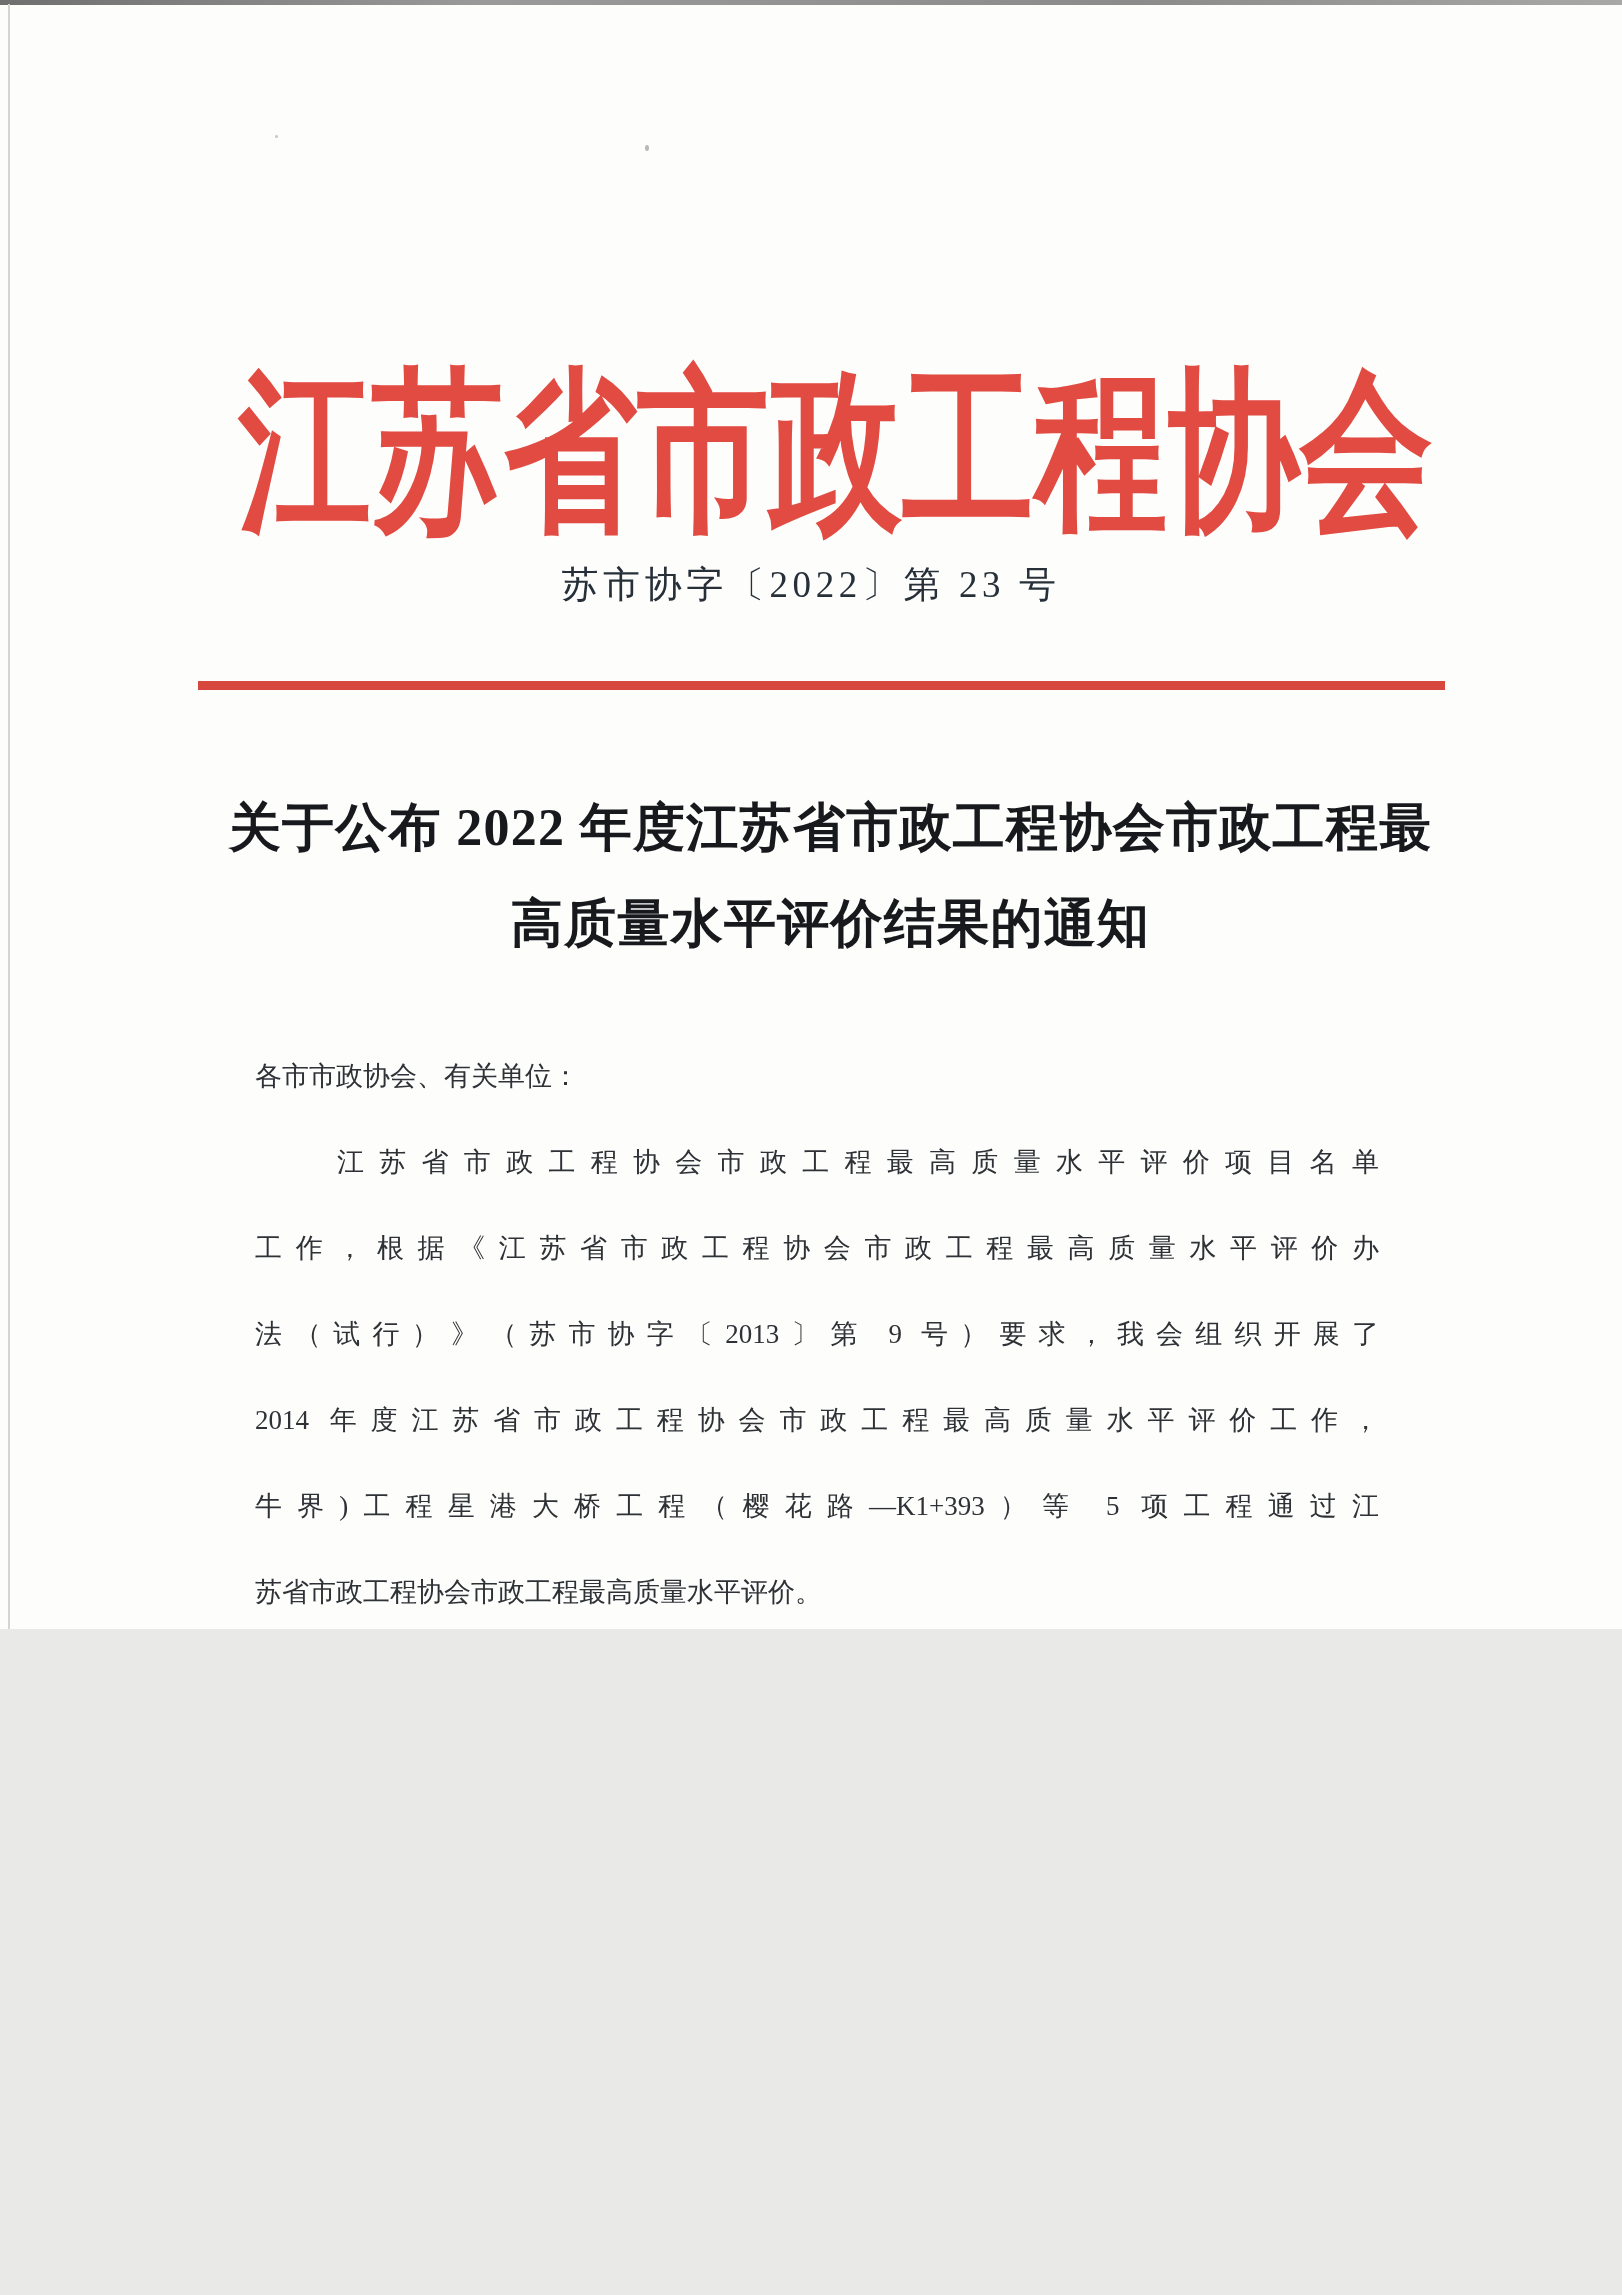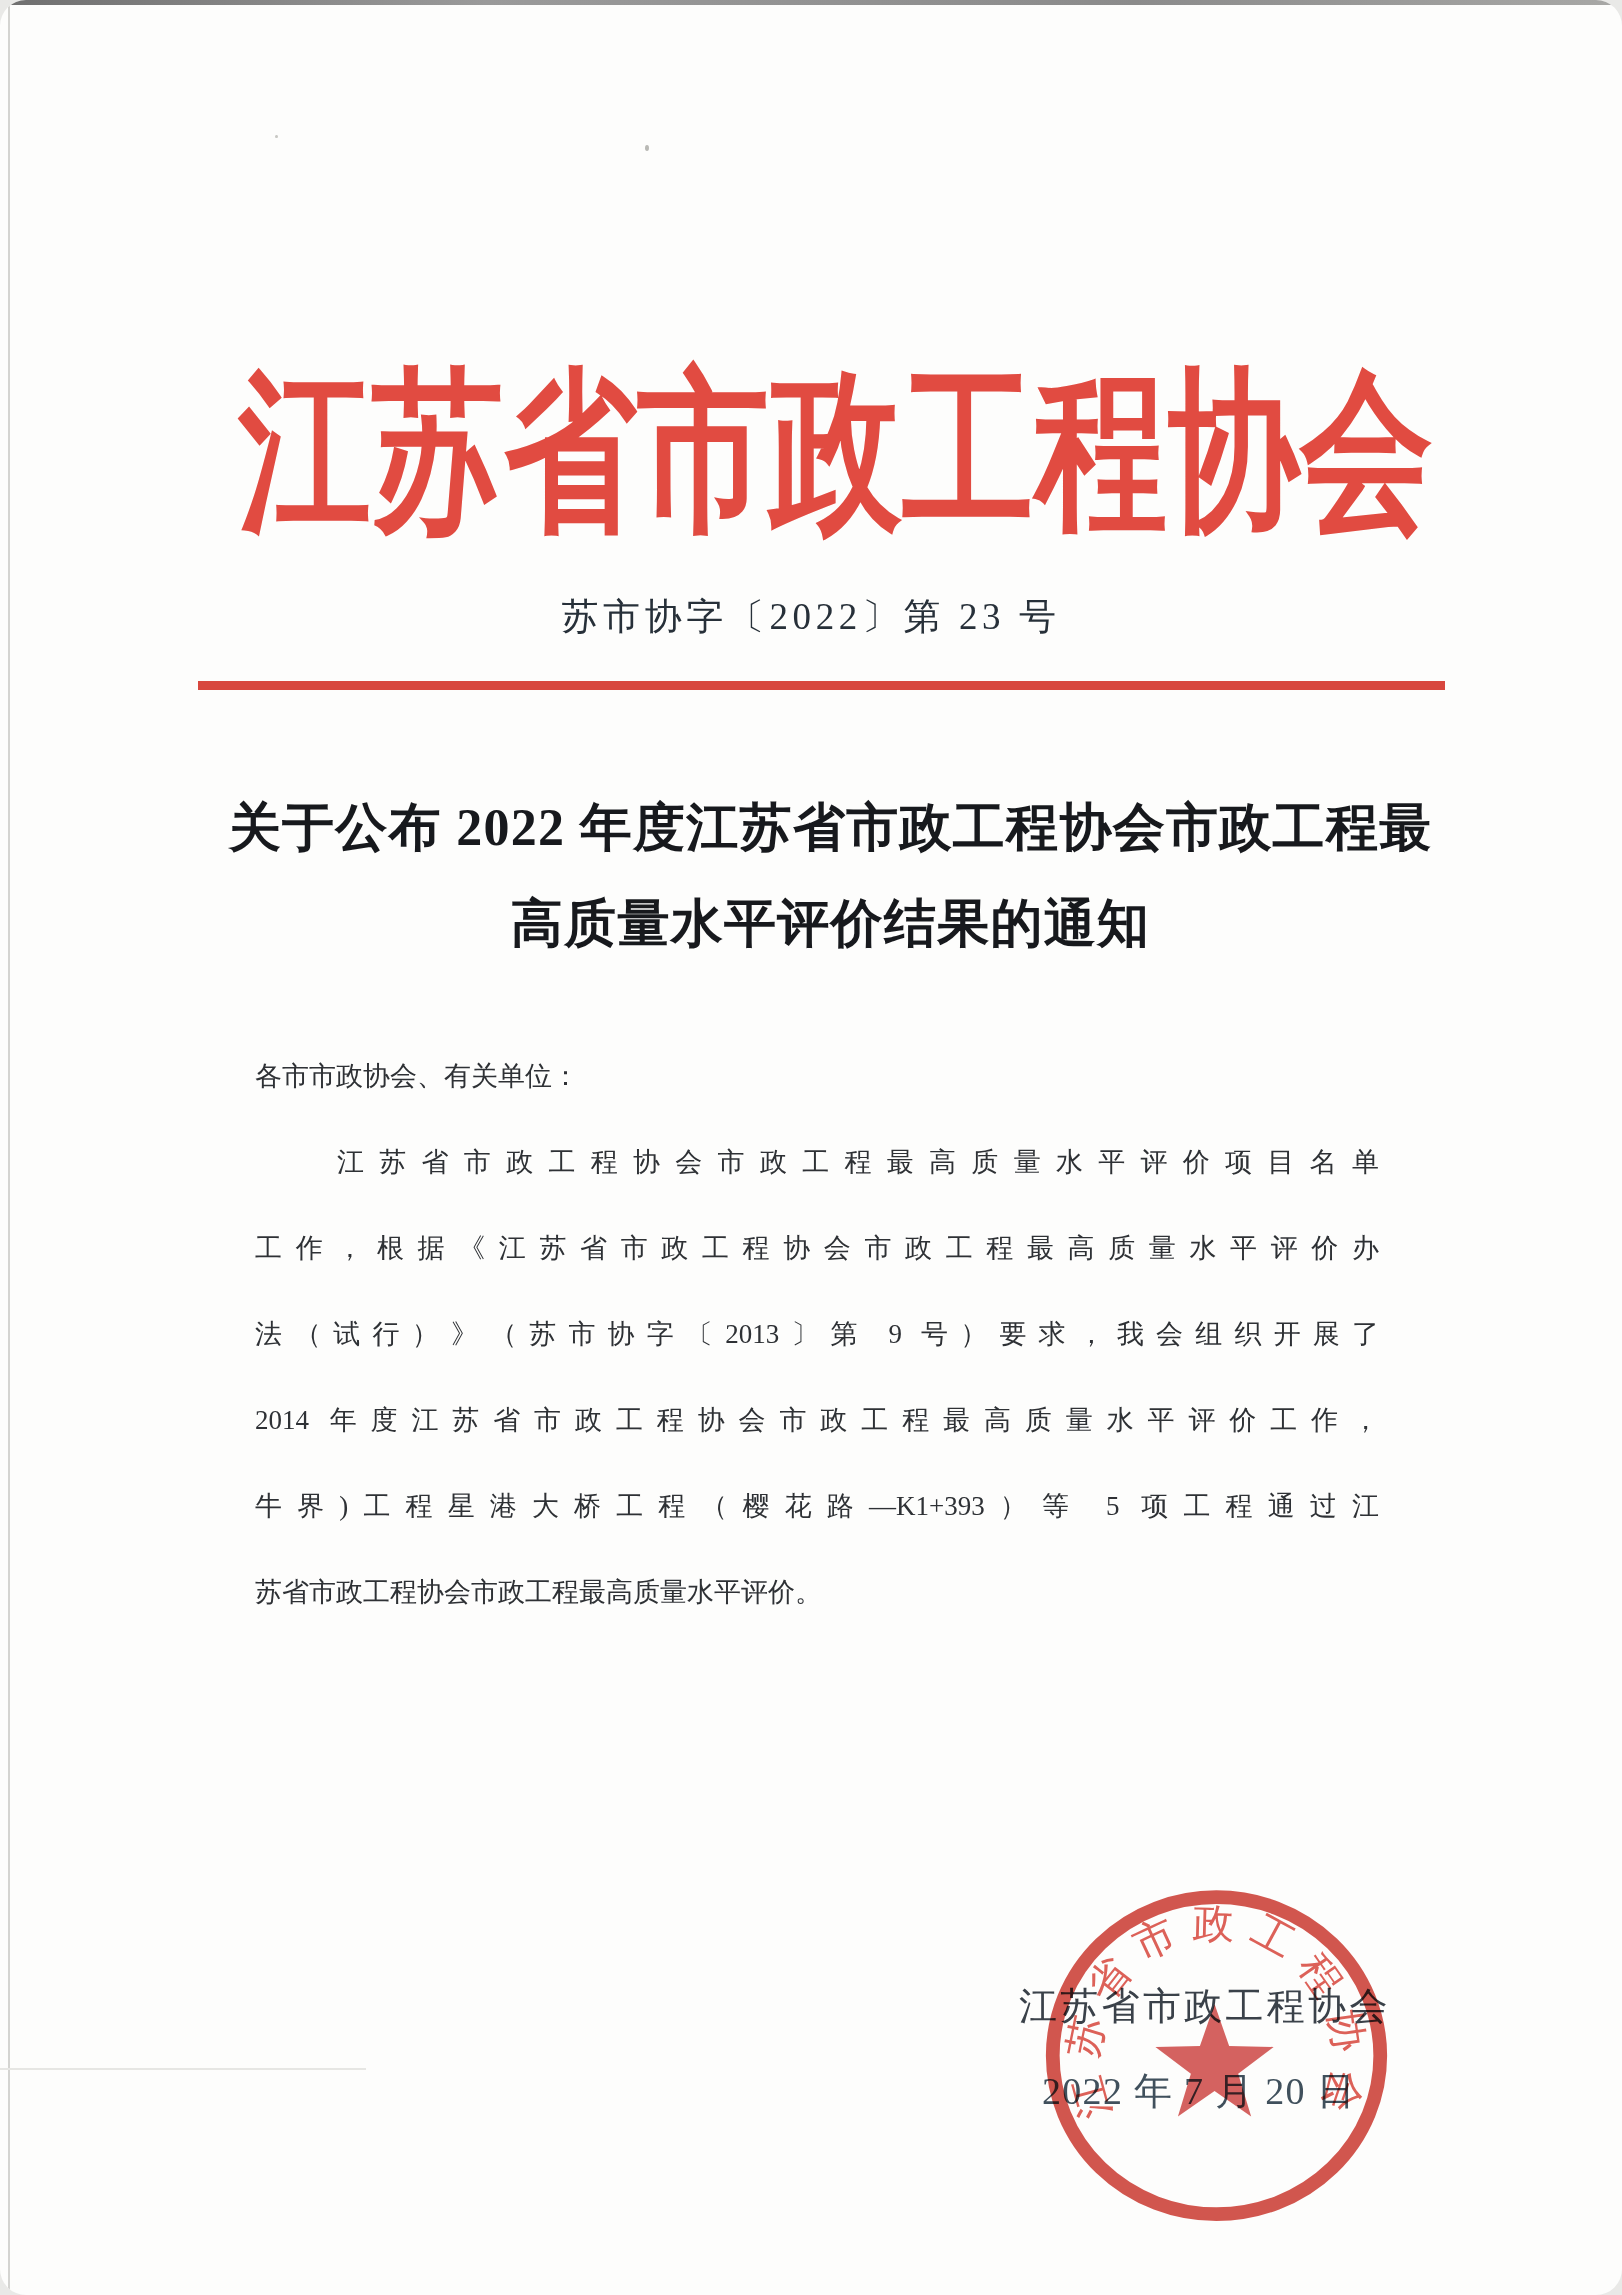--- a/index.html
+++ b/index.html
@@ -1,41 +1,40 @@
 <!DOCTYPE html>
 <html style="font-size:10.5px"><head>
 <meta charset="utf-8">
 <style>
   html,body { margin:0; padding:0; background:#e9e9e7; }
   .page {
-    position:relative; width:1622px; height:2295px;
+    position:relative; width:1622px; height:1629px;
     background:#fdfdfc; overflow:hidden;
     font-family:"Liberation Serif","DejaVu Serif",serif;
-    border-radius:26px;
   }
   .abs { position:absolute; }
 
   
   .scan-top { top:0; left:0; width:1622px; height:4.6px;
     background:linear-gradient(to right,#6f6f6f,#9a9a9a 30%,#8b8b8b 70%,#a8a8a6); }
   .scan-left { top:3.9px; left:7.9px; width:2px; height:2292px; background:#d4d4d1; }
   .scan-smudge { top:2068px; left:0; width:366px; height:2px; background:#e6e6e3; }
   .speck-a { top:145px; left:645px; width:3.9px; height:5.9px; background:#b9b9b5; border-radius:50%; }
   .speck-b { top:135px; left:275px; width:2.6px; height:3.3px; background:#c9c9c5; border-radius:50%; }
 
   
   .letterhead {
     top:335px; left:0; width:1622px; text-align:center;
     font-size:132px; font-weight:900; color:#e14b41;
     letter-spacing:0.7px; white-space:nowrap;
     transform:translateX(25px) scaleY(1.33); transform-origin:center top;
   }
 
   .doc-number {
-    top:592px; left:0; width:1622px; text-align:center;
+    top:560px; left:0; width:1622px; text-align:center;
     font-size:37px; color:#273039; letter-spacing:4.6px; white-space:nowrap;
   }
 
   .red-rule { top:681px; left:198px; width:1247px; height:8.5px; background:#d8473e; }
 
   .notice-title {
     top:780px; left:0; width:1622px; text-align:center;
     font-size:52px; font-weight:bold; color:#17191d;
     line-height:96px; letter-spacing:1.3px;
     transform:translateX(19.6px);

